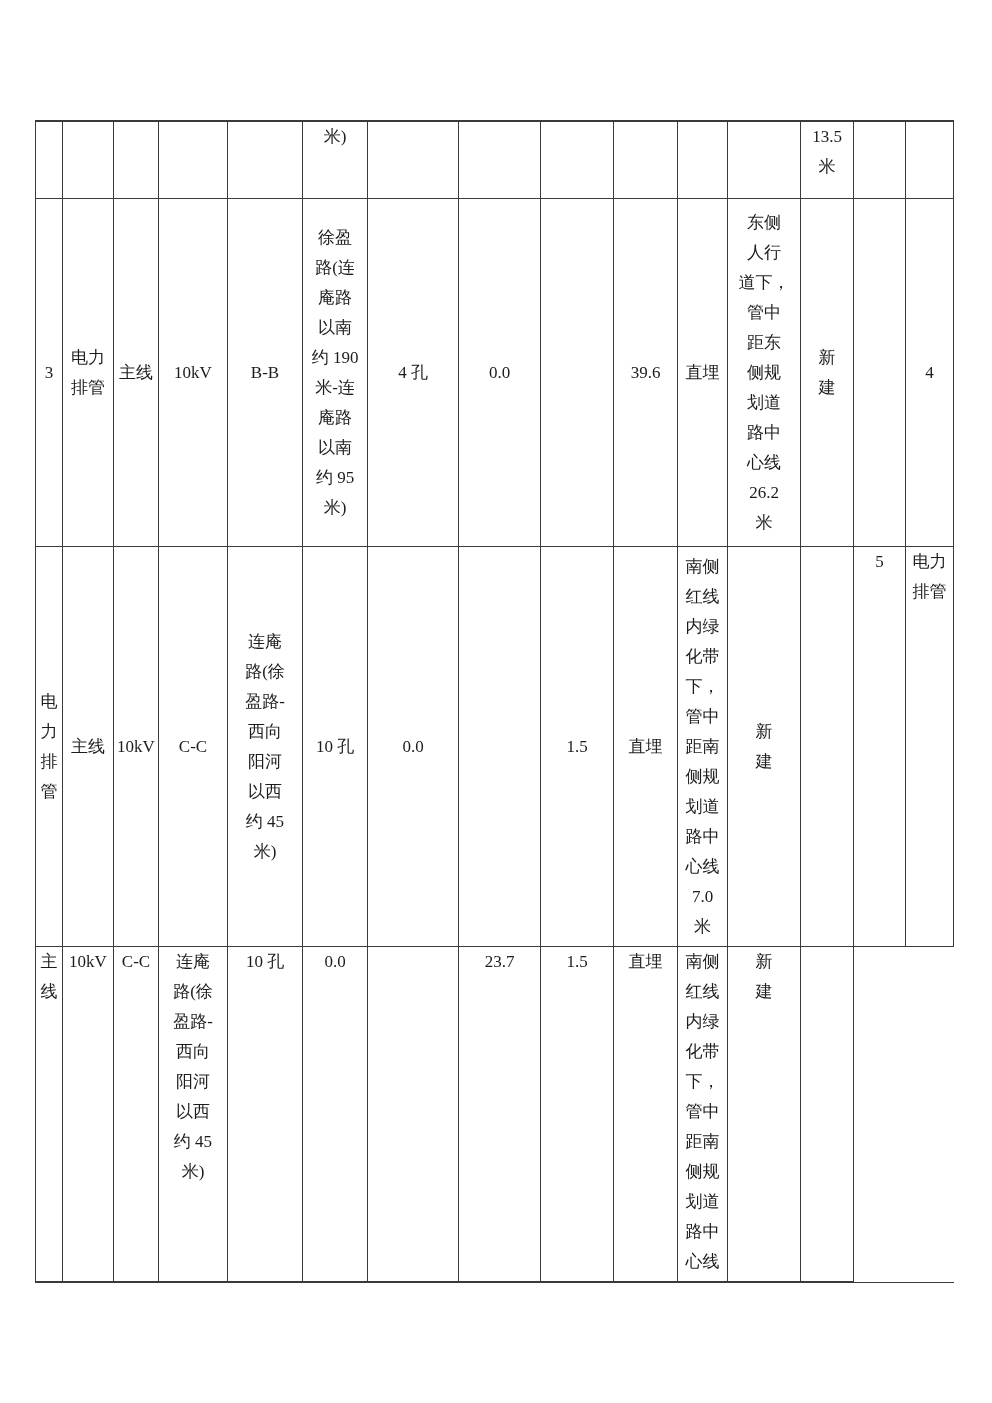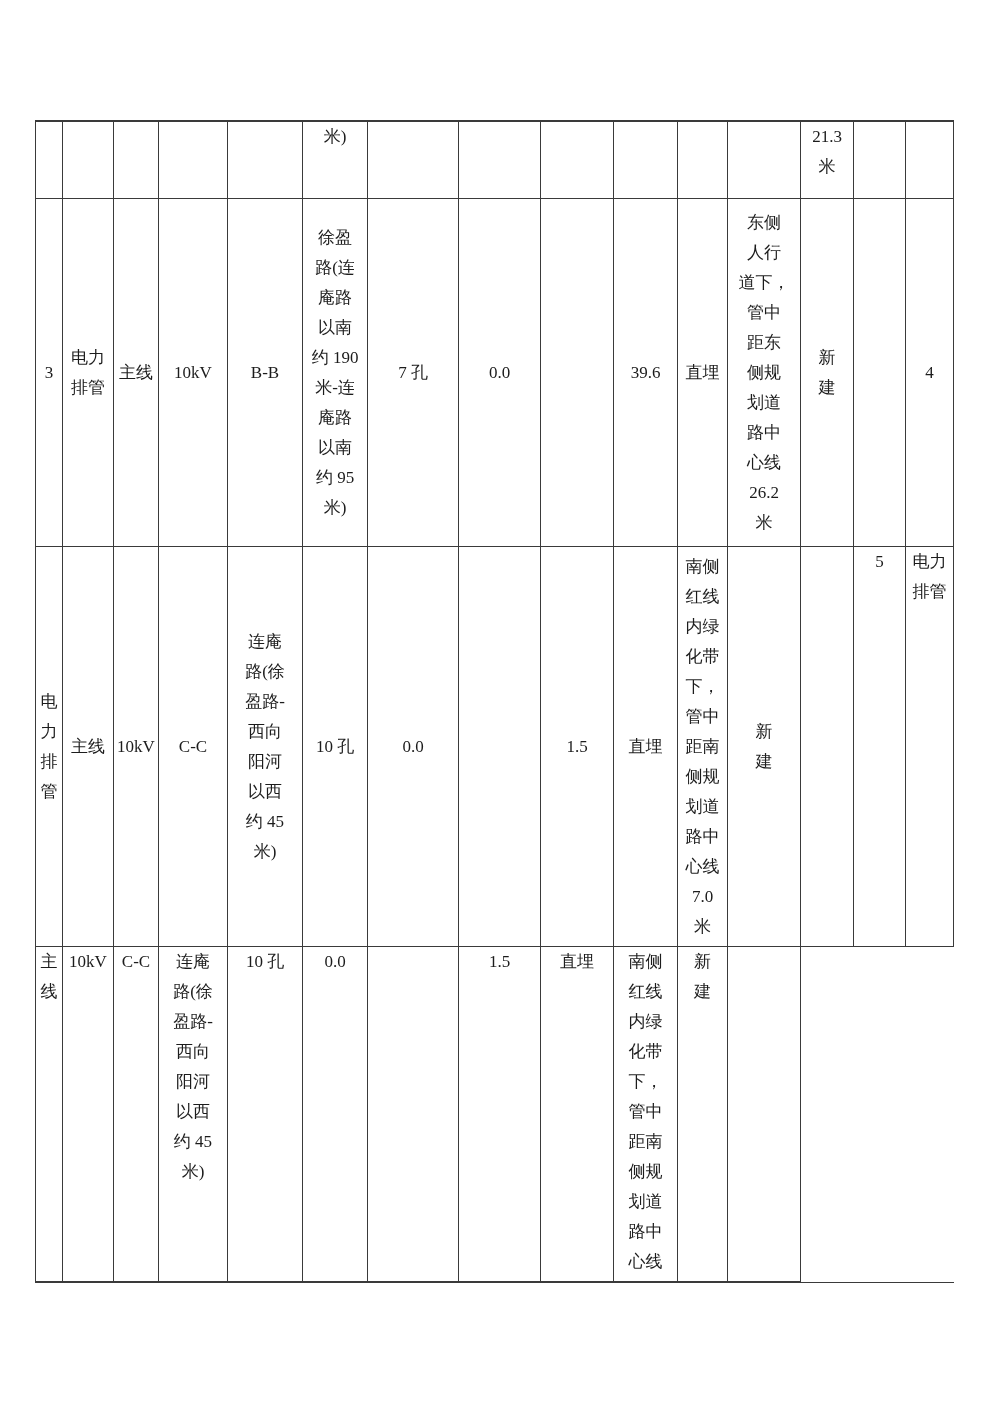--- a/index.html
+++ b/index.html
@@ -52,42 +52,42 @@
     <div class="cell vt"></div>
     <div class="cell vt"></div>
     <div class="cell vt"></div>
     <div class="cell vt">米)</div>
     <div class="cell vt"></div>
     <div class="cell vt"></div>
     <div class="cell vt"></div>
     <div class="cell vt"></div>
     <div class="cell vt"></div>
     <div class="cell vt"></div>
-    <div class="cell vt">21.3
+    <div class="cell vt">13.5
 米</div>
     <div class="cell vt"></div>
     <div class="cell vt"></div>
 
     <div class="cell">3</div>
     <div class="cell">电力
 排管</div>
     <div class="cell">主线</div>
     <div class="cell">10kV</div>
     <div class="cell">B-B</div>
     <div class="cell">徐盈
 路(连
 庵路
 以南
 约 190
 米-连
 庵路
 以南
 约 95
 米)</div>
-    <div class="cell">7 孔</div>
+    <div class="cell">4 孔</div>
     <div class="cell">0.0</div>
     <div class="cell"></div>
     <div class="cell">39.6</div>
     <div class="cell">直埋</div>
     <div class="cell">东侧
 人行
 道下，
 管中
 距东
 侧规
@@ -146,20 +146,21 @@
 路(徐
 盈路-
 西向
 阳河
 以西
 约 45
 米)</div>
     <div class="cell vt">10 孔</div>
     <div class="cell vt">0.0</div>
     <div class="cell vt"></div>
+    <div class="cell vt">23.7</div>
     <div class="cell vt">1.5</div>
     <div class="cell vt">直埋</div>
     <div class="cell vt">南侧
 红线
 内绿
 化带
 下，
 管中
 距南
 侧规

